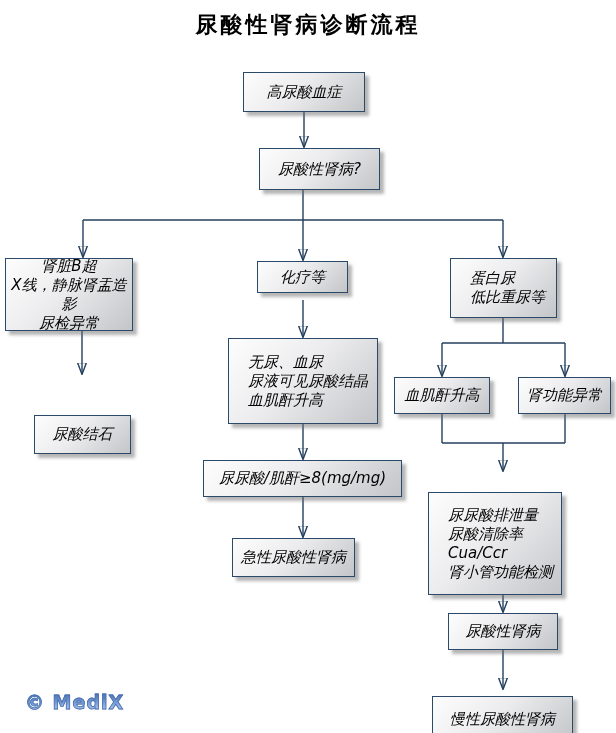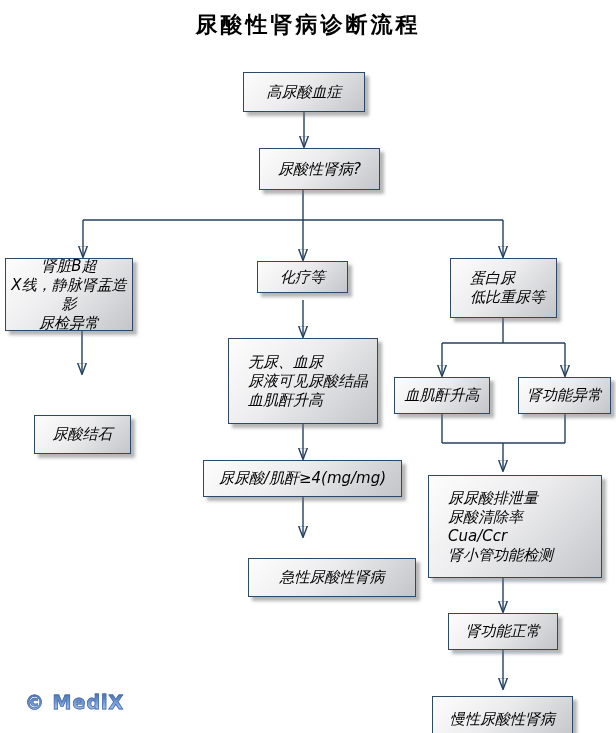--- a/index.html
+++ b/index.html
@@ -104,49 +104,49 @@
     <span class="lbl">化疗等</span>
   </div>
 
   <div class="node left-text" style="left:228px;top:338px;width:150px;height:86px;">
     <span class="lbl">无尿、血尿
 尿液可见尿酸结晶
 血肌酐升高</span>
   </div>
 
   <div class="node" style="left:203px;top:460px;width:199px;height:37px;">
-    <span class="lbl">尿尿酸/肌酐≥4(mg/mg)</span>
+    <span class="lbl">尿尿酸/肌酐≥8(mg/mg)</span>
   </div>
 
-  <div class="node" style="left:248px;top:538px;width:168px;height:39px;margin-top:20px;">
+  <div class="node" style="left:232px;top:538px;width:123px;height:39px;">
     <span class="lbl">急性尿酸性肾病</span>
   </div>
 
   <div class="node left-text" style="left:450px;top:258px;width:107px;height:60px;">
     <span class="lbl">蛋白尿
 低比重尿等</span>
   </div>
 
   <div class="node" style="left:394px;top:377px;width:96px;height:37px;">
     <span class="lbl">血肌酐升高</span>
   </div>
 
   <div class="node" style="left:518px;top:377px;width:93px;height:37px;">
     <span class="lbl">肾功能异常</span>
   </div>
 
-  <div class="node left-text" style="left:428px;top:475px;width:174px;height:103px;">
+  <div class="node left-text" style="left:428px;top:492px;width:134px;height:103px;">
     <span class="lbl">尿尿酸排泄量
 尿酸清除率
 Cua/Ccr
 肾小管功能检测</span>
   </div>
 
   <div class="node" style="left:448px;top:613px;width:110px;height:37px;">
-    <span class="lbl">肾功能正常</span>
+    <span class="lbl">尿酸性肾病</span>
   </div>
 
   <div class="node" style="left:432px;top:696px;width:141px;height:46px;">
     <span class="lbl">慢性尿酸性肾病</span>
   </div>
 
   <div class="watermark">© MediX</div>
 
 </div>
 

